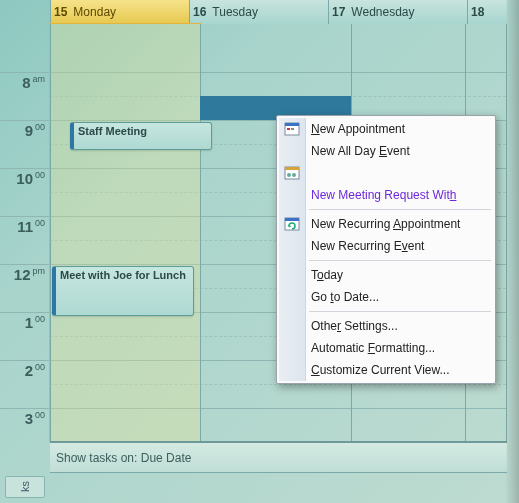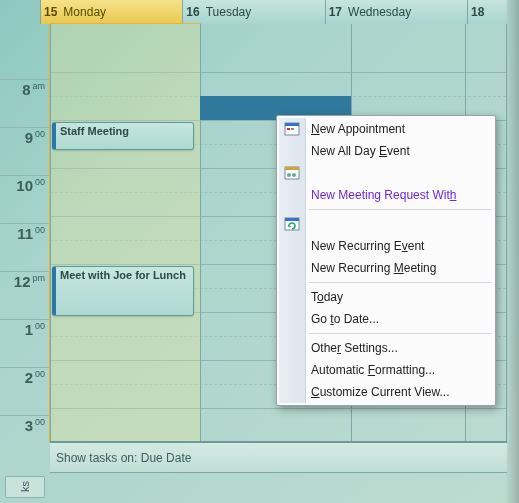--- a/index.html
+++ b/index.html
@@ -12,21 +12,21 @@
     overflow: hidden;
   }
   .shadow {
     position: absolute; right: 0; top: 0; bottom: 0; width: 14px;
     background: linear-gradient(to left, rgba(0,0,0,0.18), transparent);
   }
   
   .days {
     display: flex;
     height: 24px;
-    margin-left: 40px;
+    margin-left: 50px;
     margin-right: 12px;
   }
   .day {
     flex: 1;
     display: flex; align-items: center;
     border-left: 1px solid #7ba9a8;
     padding-left: 3px;
     background: linear-gradient(#c7e4dd, #a8d5cf);
     font-size: 12px;
     color: #2b4a48;
@@ -42,21 +42,21 @@
     position: absolute;
     left: 50px; right: 12px; top: 24px; bottom: 62px;
     border-right: 1px solid #7ba9a8;
   }
   .col {
     position: absolute; top: 0; bottom: 0;
     border-left: 1px solid #7ba9a8;
   }
   .col.today { background: rgba(255,235,130,0.25); outline: 1px solid #e3b33f; }
   .hours {
-    position: absolute; left: 0; top: 31px; bottom: 62px; width: 50px;
+    position: absolute; left: 0; top: 24px; bottom: 62px; width: 50px;
   }
   .hour {
     position: absolute; left: 0; width: 50px; height: 48px;
     border-top: 1px solid #8fb6b4;
     color: #3b5e5c;
     text-align: right;
     padding-right: 5px;
     padding-top: 1px;
   }
   .hour .hh { font-size: 15px; font-weight: 600; }
@@ -187,21 +187,21 @@
     <div class="hline half" style="top:360px"></div>
   <div class="hline" style="top:384px"></div>
 
   <div class="col today" style="left:0; width:33%"></div>
   <div class="col" style="left:33%; width:33%"></div>
   <div class="col" style="left:66%; width:25%"></div>
   <div class="col" style="left:91%; width:9%"></div>
 
   <div class="sel" style="left:33%; width:33%; top:72px; height:24px"></div>
 
-  <div class="evt" style="left:2px; width:calc(33% - 8px); top:98px; height:28px">Staff Meeting</div>
+  <div class="evt" style="left:20px; width:calc(33% - 8px); top:98px; height:28px">Staff Meeting</div>
   <div class="evt" style="left:2px; width:calc(33% - 8px); top:242px; height:50px">Meet with Joe for Lunch</div>
 </div>
 
 <div class="tasks">
   <span>Show tasks on: Due Date</span>
 </div>
 <div class="tasks-tab">ks</div>
 
 <div class="menu">
   <div class="mi">
@@ -234,27 +234,25 @@
   <div class="sep"></div>
   <div class="mi">
     <span class="ico">
       <svg viewBox="0 0 16 16">
           <rect x="1" y="2" width="14" height="12" fill="#fff" stroke="#7a8aa0"></rect>
           <rect x="1" y="2" width="14" height="3" fill="#3a72c8"></rect>
           <path d="M5 10a3 3 0 1 1 3 3" fill="none" stroke="#2a7" stroke-width="1.5"></path>
           <path d="M4 9l1 2 2-1" fill="none" stroke="#2a7"></path>
         </svg>
     </span>
+    <span>New Recurring <u>A</u>ppointment</span>
   </div>
   <div class="mi">
     <span>New Recurring E<u>v</u>ent</span>
   </div>
-  <div class="mi">
-    <span>New Recurring <u>M</u>eeting</span>
-  </div>
   <div class="sep"></div>
   <div class="mi">
     <span>T<u>o</u>day</span>
   </div>
   <div class="mi">
     <span>Go <u>t</u>o Date...</span>
   </div>
   <div class="sep"></div>
   <div class="mi">
     <span>Othe<u>r</u> Settings...</span>

